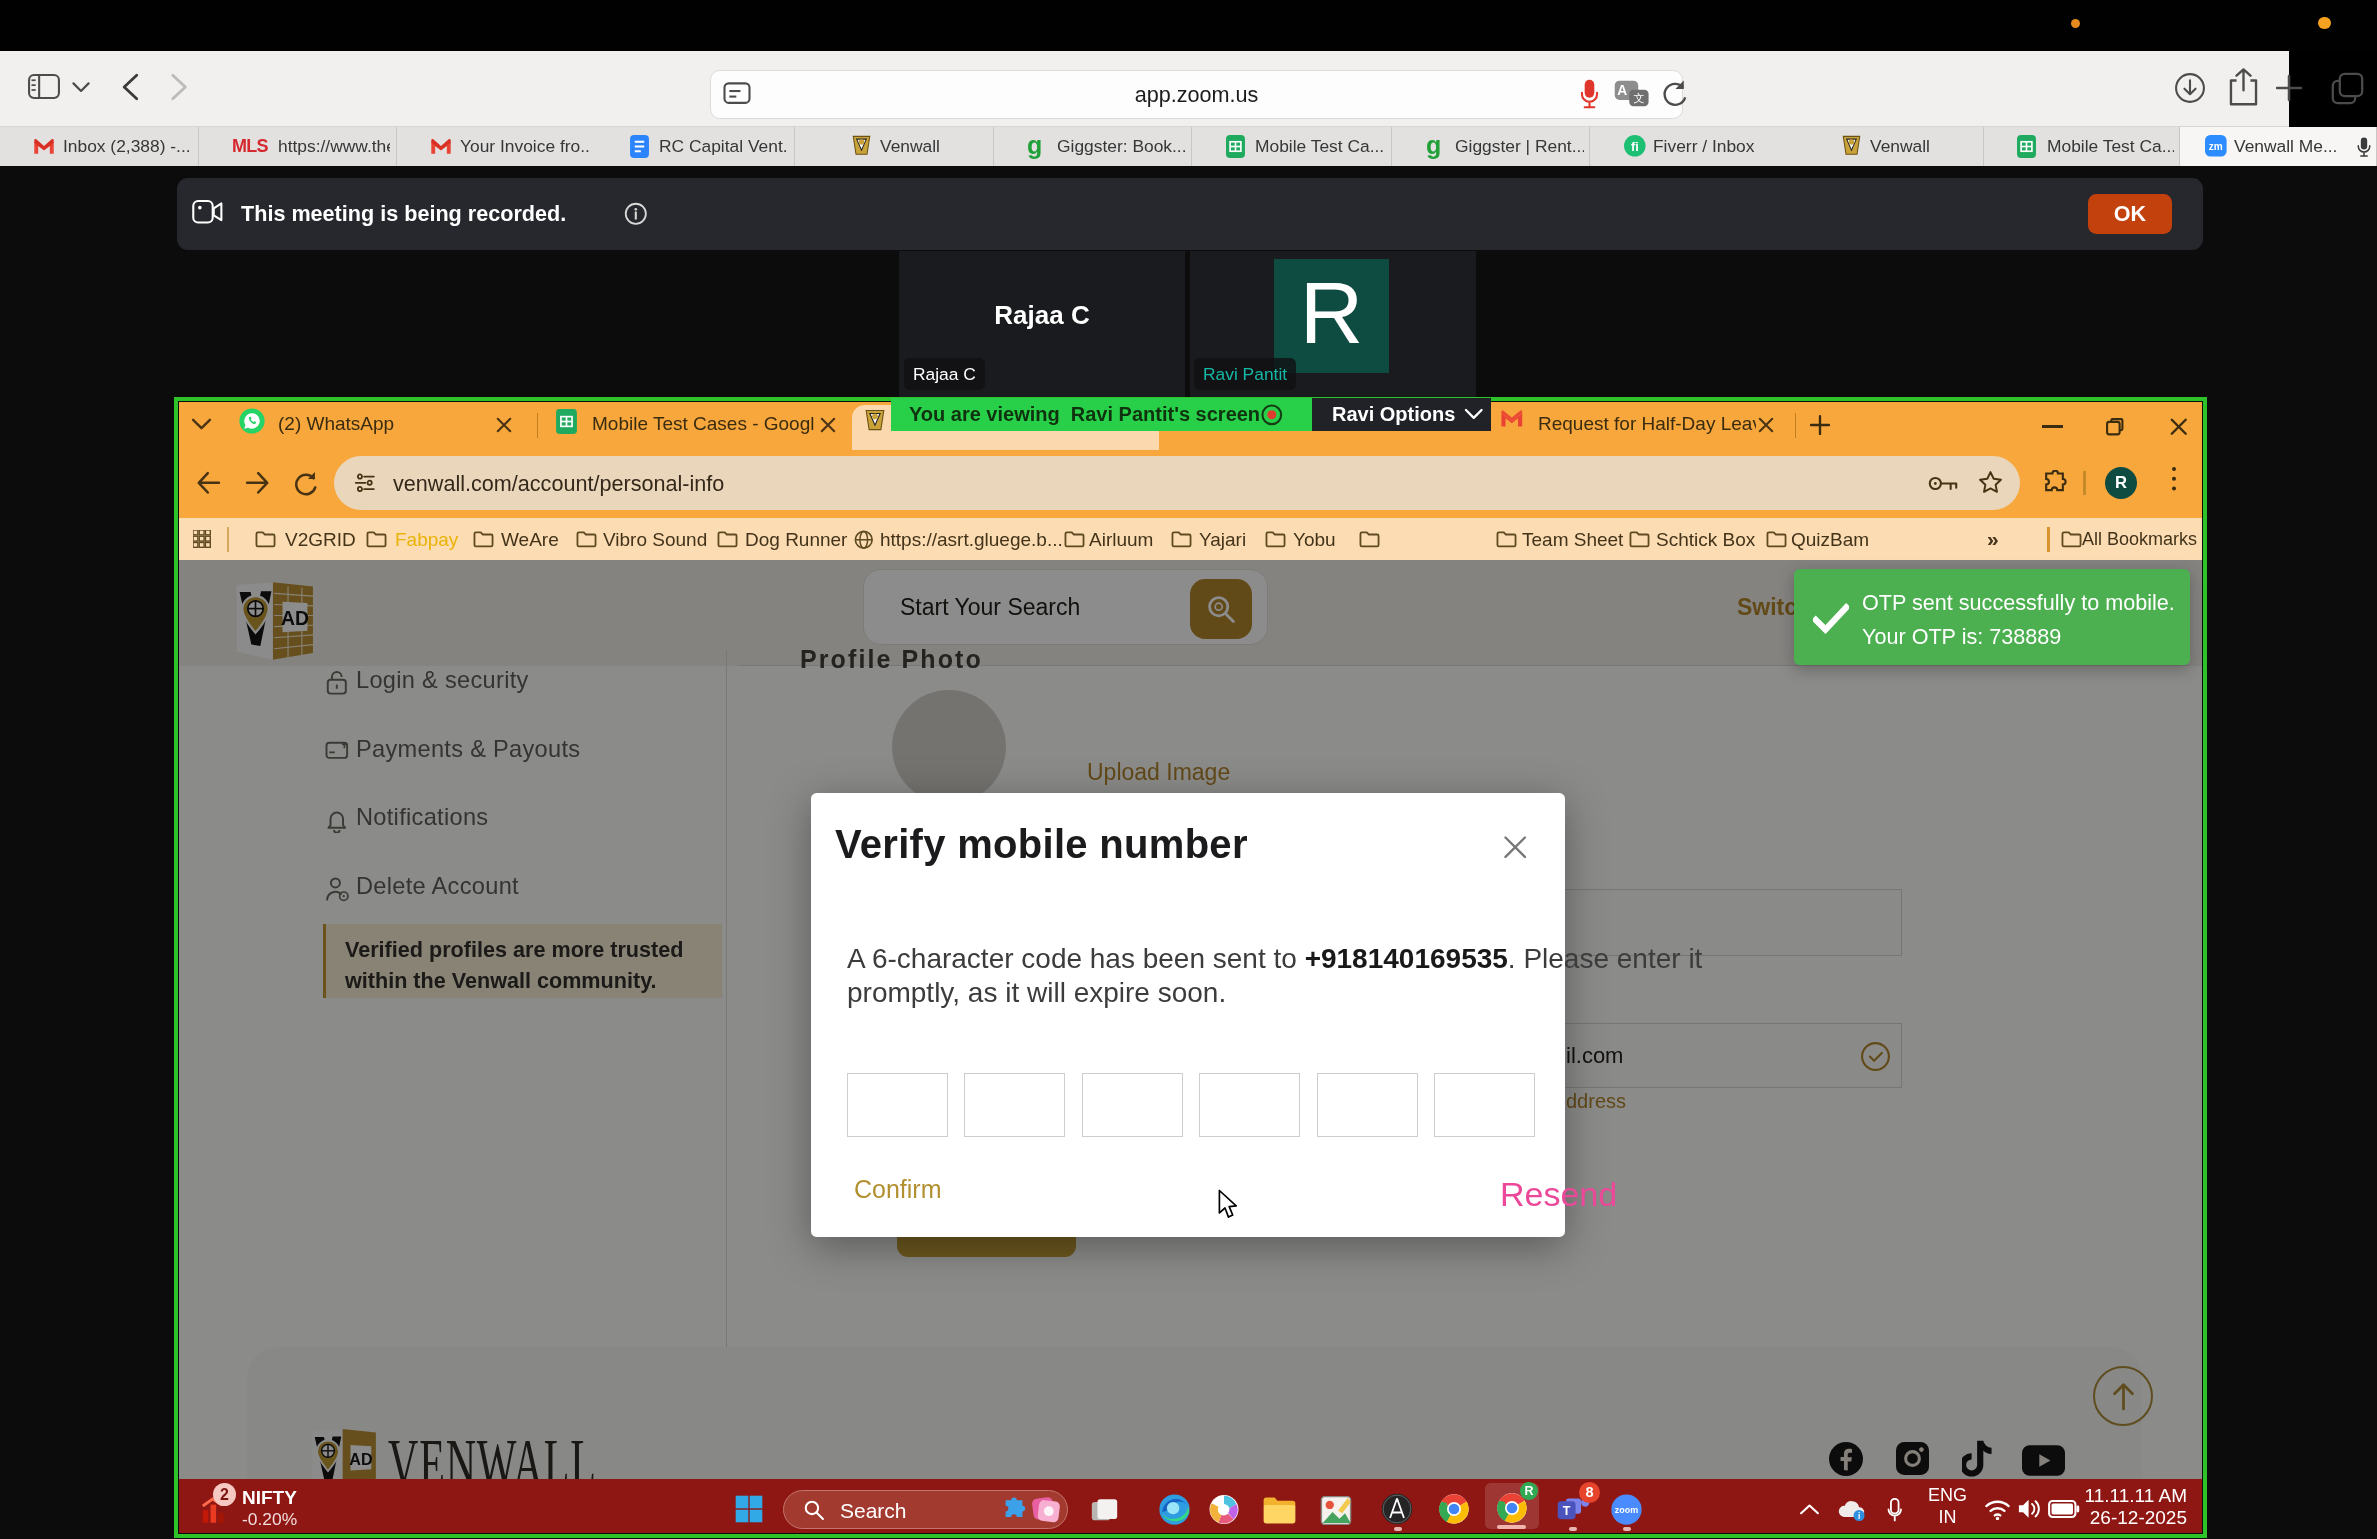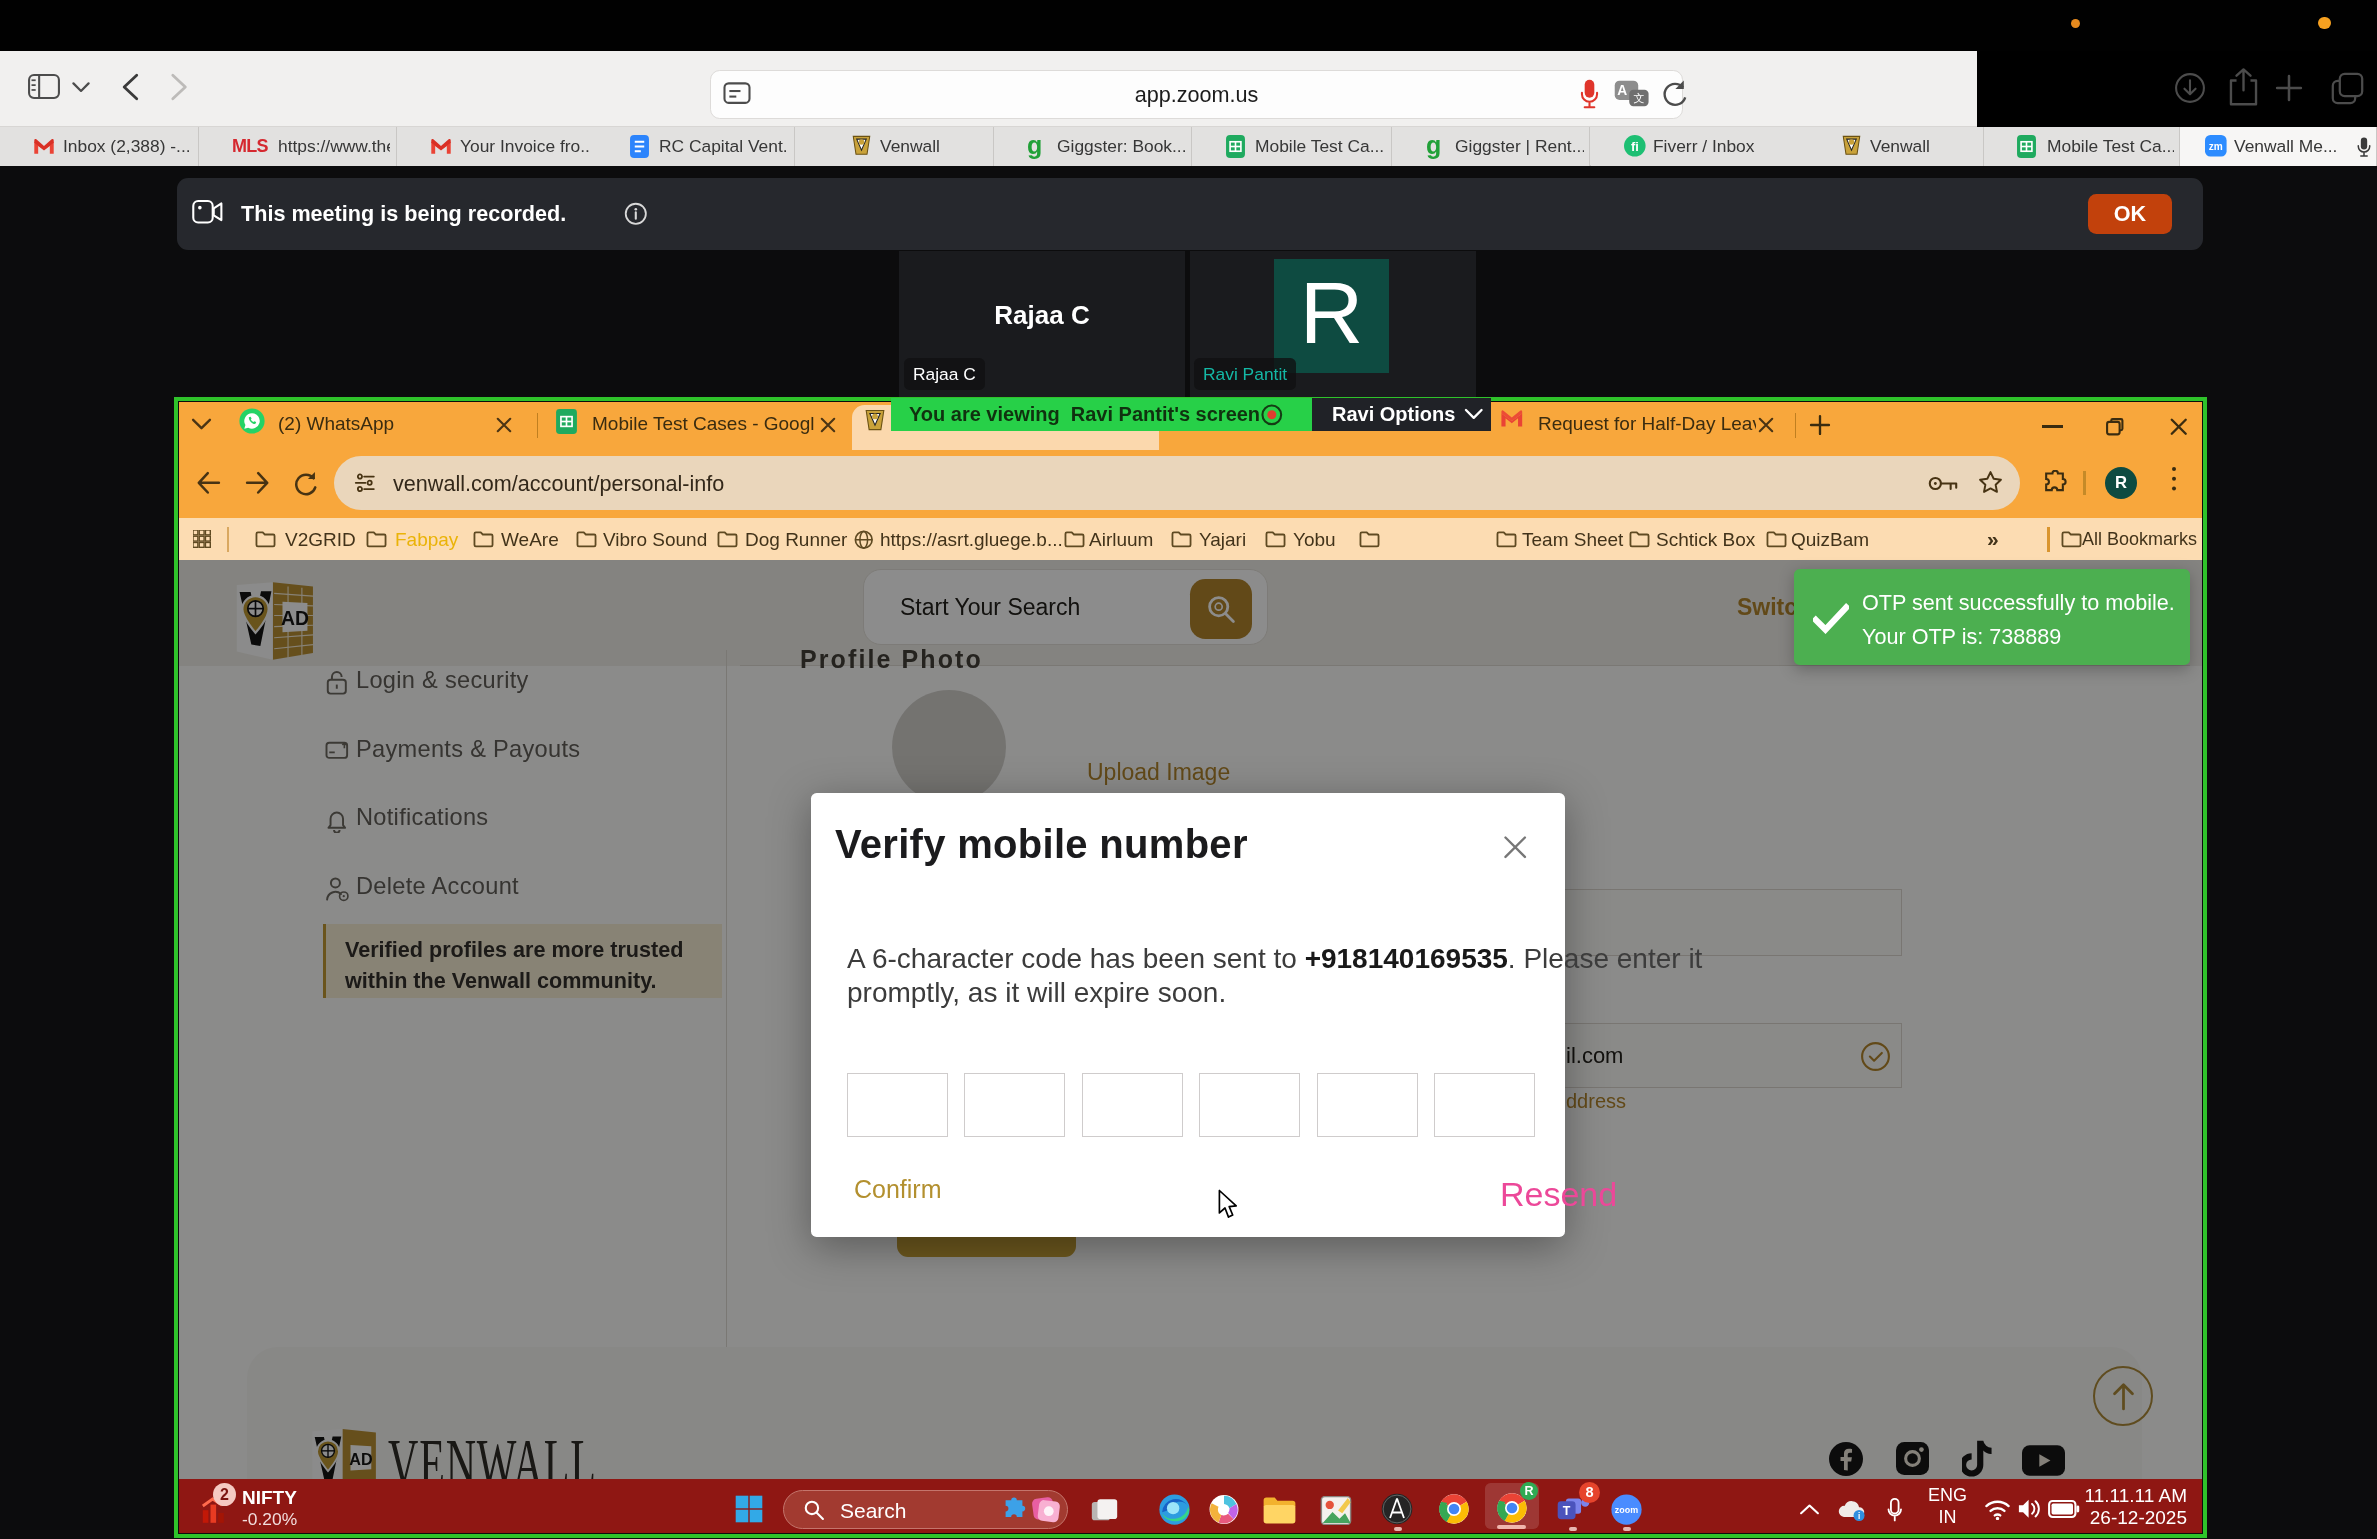--- a/index.html
+++ b/index.html
@@ -7,21 +7,21 @@
 #stage{position:relative;width:2377px;height:1539px;}
 </style></head>
 <body>
 <div id="stage">
 
 <div class="abs" style="left:0;top:0;width:2377px;height:51px;background:#010101;">
   <div class="abs" style="left:2071px;top:19px;width:9px;height:9px;border-radius:50%;background:#e78a1e;"></div>
   <div class="abs" style="left:2318px;top:16.7px;width:12.5px;height:12.5px;border-radius:50%;background:#f7a120;"></div>
 </div>
 
-<div class="abs" id="saftoolbar" style="left:0;top:51px;width:1977px;height:76px;background:#f1f0ef;border-bottom:0.7px solid #d8d6d4;">
+<div class="abs" id="saftoolbar" style="left:0;top:51px;width:2289px;height:76px;background:#f1f0ef;border-bottom:0.7px solid #d8d6d4;">
   <svg class="abs" style="left:28px;top:23px;" width="32" height="25" viewBox="0 0 46 36">
         <rect x="1.5" y="1.5" width="43" height="33" rx="7" fill="none" stroke="#4c4c4c" stroke-width="3"></rect>
         <line x1="16" y1="2" x2="16" y2="34" stroke="#4c4c4c" stroke-width="3"></line>
         <line x1="5" y1="9" x2="11" y2="9" stroke="#4c4c4c" stroke-width="2.5"></line>
         <line x1="5" y1="16" x2="11" y2="16" stroke="#4c4c4c" stroke-width="2.5"></line>
         <line x1="5" y1="23" x2="11" y2="23" stroke="#4c4c4c" stroke-width="2.5"></line>
       </svg>
   <svg class="abs" style="left:72px;top:31px;" width="18" height="11" viewBox="0 0 26 16">
         <path d="M2 2 L13 13 L24 2" fill="none" stroke="#4c4c4c" stroke-width="3.2" stroke-linecap="round" stroke-linejoin="round"></path>
       </svg>

